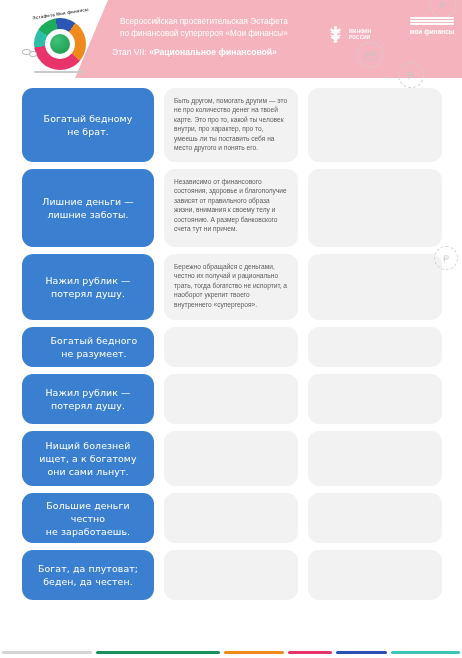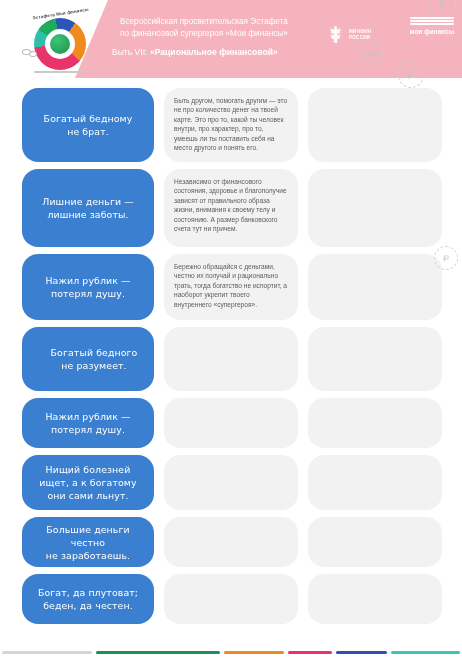--- a/index.html
+++ b/index.html
@@ -182,21 +182,21 @@
     position: relative;
     padding: 10px 20px 0 22px;
     z-index: 2;
   }
   .row {
     display: flex;
     gap: 10px;
     margin-bottom: 7px;
   }
   .card {
-    border-radius: 16px;
+    border-radius: 11px;
   }
   .card.blue {
     width: 134px;
     background: #3a7fd0;
     color: #ffffff;
     display: flex;
     align-items: center;
     justify-content: center;
     text-align: center;
     padding: 6px 8px;
@@ -211,21 +211,21 @@
     color: #5d5d5d;
     padding: 8px 10px 8px 10px;
     font-size: 6.6px;
     line-height: 9.4px;
   }
   .card.gray.empty { color: transparent; }
 
   .row.r1 .card { height: 74px; }
   .row.r2 .card { height: 78px; }
   .row.r3 .card { height: 66px; }
-  .row.r4 .card { height: 64px; padding-left: 20px; }
+  .row.r4 .card { height: 40px; padding-left: 20px; }
   .row.r5 .card { height: 50px; }
   .row.r6 .card { height: 55px; }
   .row.r7 .card { height: 50px; }
   .row.r8 .card { height: 50px; }
 
   .hand { white-space: pre-line; }
 
   
   .footer {
     position: absolute;
@@ -257,21 +257,21 @@
     <div class="logo-dot d2"></div>
     <div class="logo-base"></div>
   </div>
 
   <div class="hdr-main">
     <div>Всероссийская просветительская Эстафета</div>
     <div>по финансовой супергероя «Мои финансы»</div>
   </div>
 
   <div class="hdr-stage">
-    <span>Быть VII: </span><b>«Рациональное финансовой»</b>
+    <span>Этап VII: </span><b>«Рациональное финансовой»</b>
   </div>
 
   <div class="minfin">
     <svg class="minfin-eagle" viewBox="0 0 20 24">
       <g fill="#ffffff">
         <path d="M10 2.2 C8.9 2.2 8.2 3 8.2 3.9 C8.2 4.6 8.6 5 9.1 5.3 L7.6 6.2 C6.4 5.2 5.3 4.6 4.2 4.4 C4.6 5.2 5 6 5.6 6.6 L3.6 6.3 C4.3 7.4 5.2 8.2 6.2 8.7 L4.3 9.2 C5.6 10.2 7 10.6 8.2 10.6 L8.2 12.3 C6.6 12.3 5.2 12 4.1 11.4 C4.5 12.6 5.3 13.6 6.3 14.3 L4.6 14.5 C5.6 15.9 7 16.8 8.4 17.2 L8.4 18.6 L6.8 19.2 L8.6 19.6 L8.8 21.2 L10 20.2 L11.2 21.2 L11.4 19.6 L13.2 19.2 L11.6 18.6 L11.6 17.2 C13 16.8 14.4 15.9 15.4 14.5 L13.7 14.3 C14.7 13.6 15.5 12.6 15.9 11.4 C14.8 12 13.4 12.3 11.8 12.3 L11.8 10.6 C13 10.6 14.4 10.2 15.7 9.2 L13.8 8.7 C14.8 8.2 15.7 7.4 16.4 6.3 L14.4 6.6 C15 6 15.4 5.2 15.8 4.4 C14.7 4.6 13.6 5.2 12.4 6.2 L10.9 5.3 C11.4 5 11.8 4.6 11.8 3.9 C11.8 3 11.1 2.2 10 2.2 Z"></path>
       </g>
     </svg>
     <div class="minfin-label">
       <div>МИНФИН</div>

